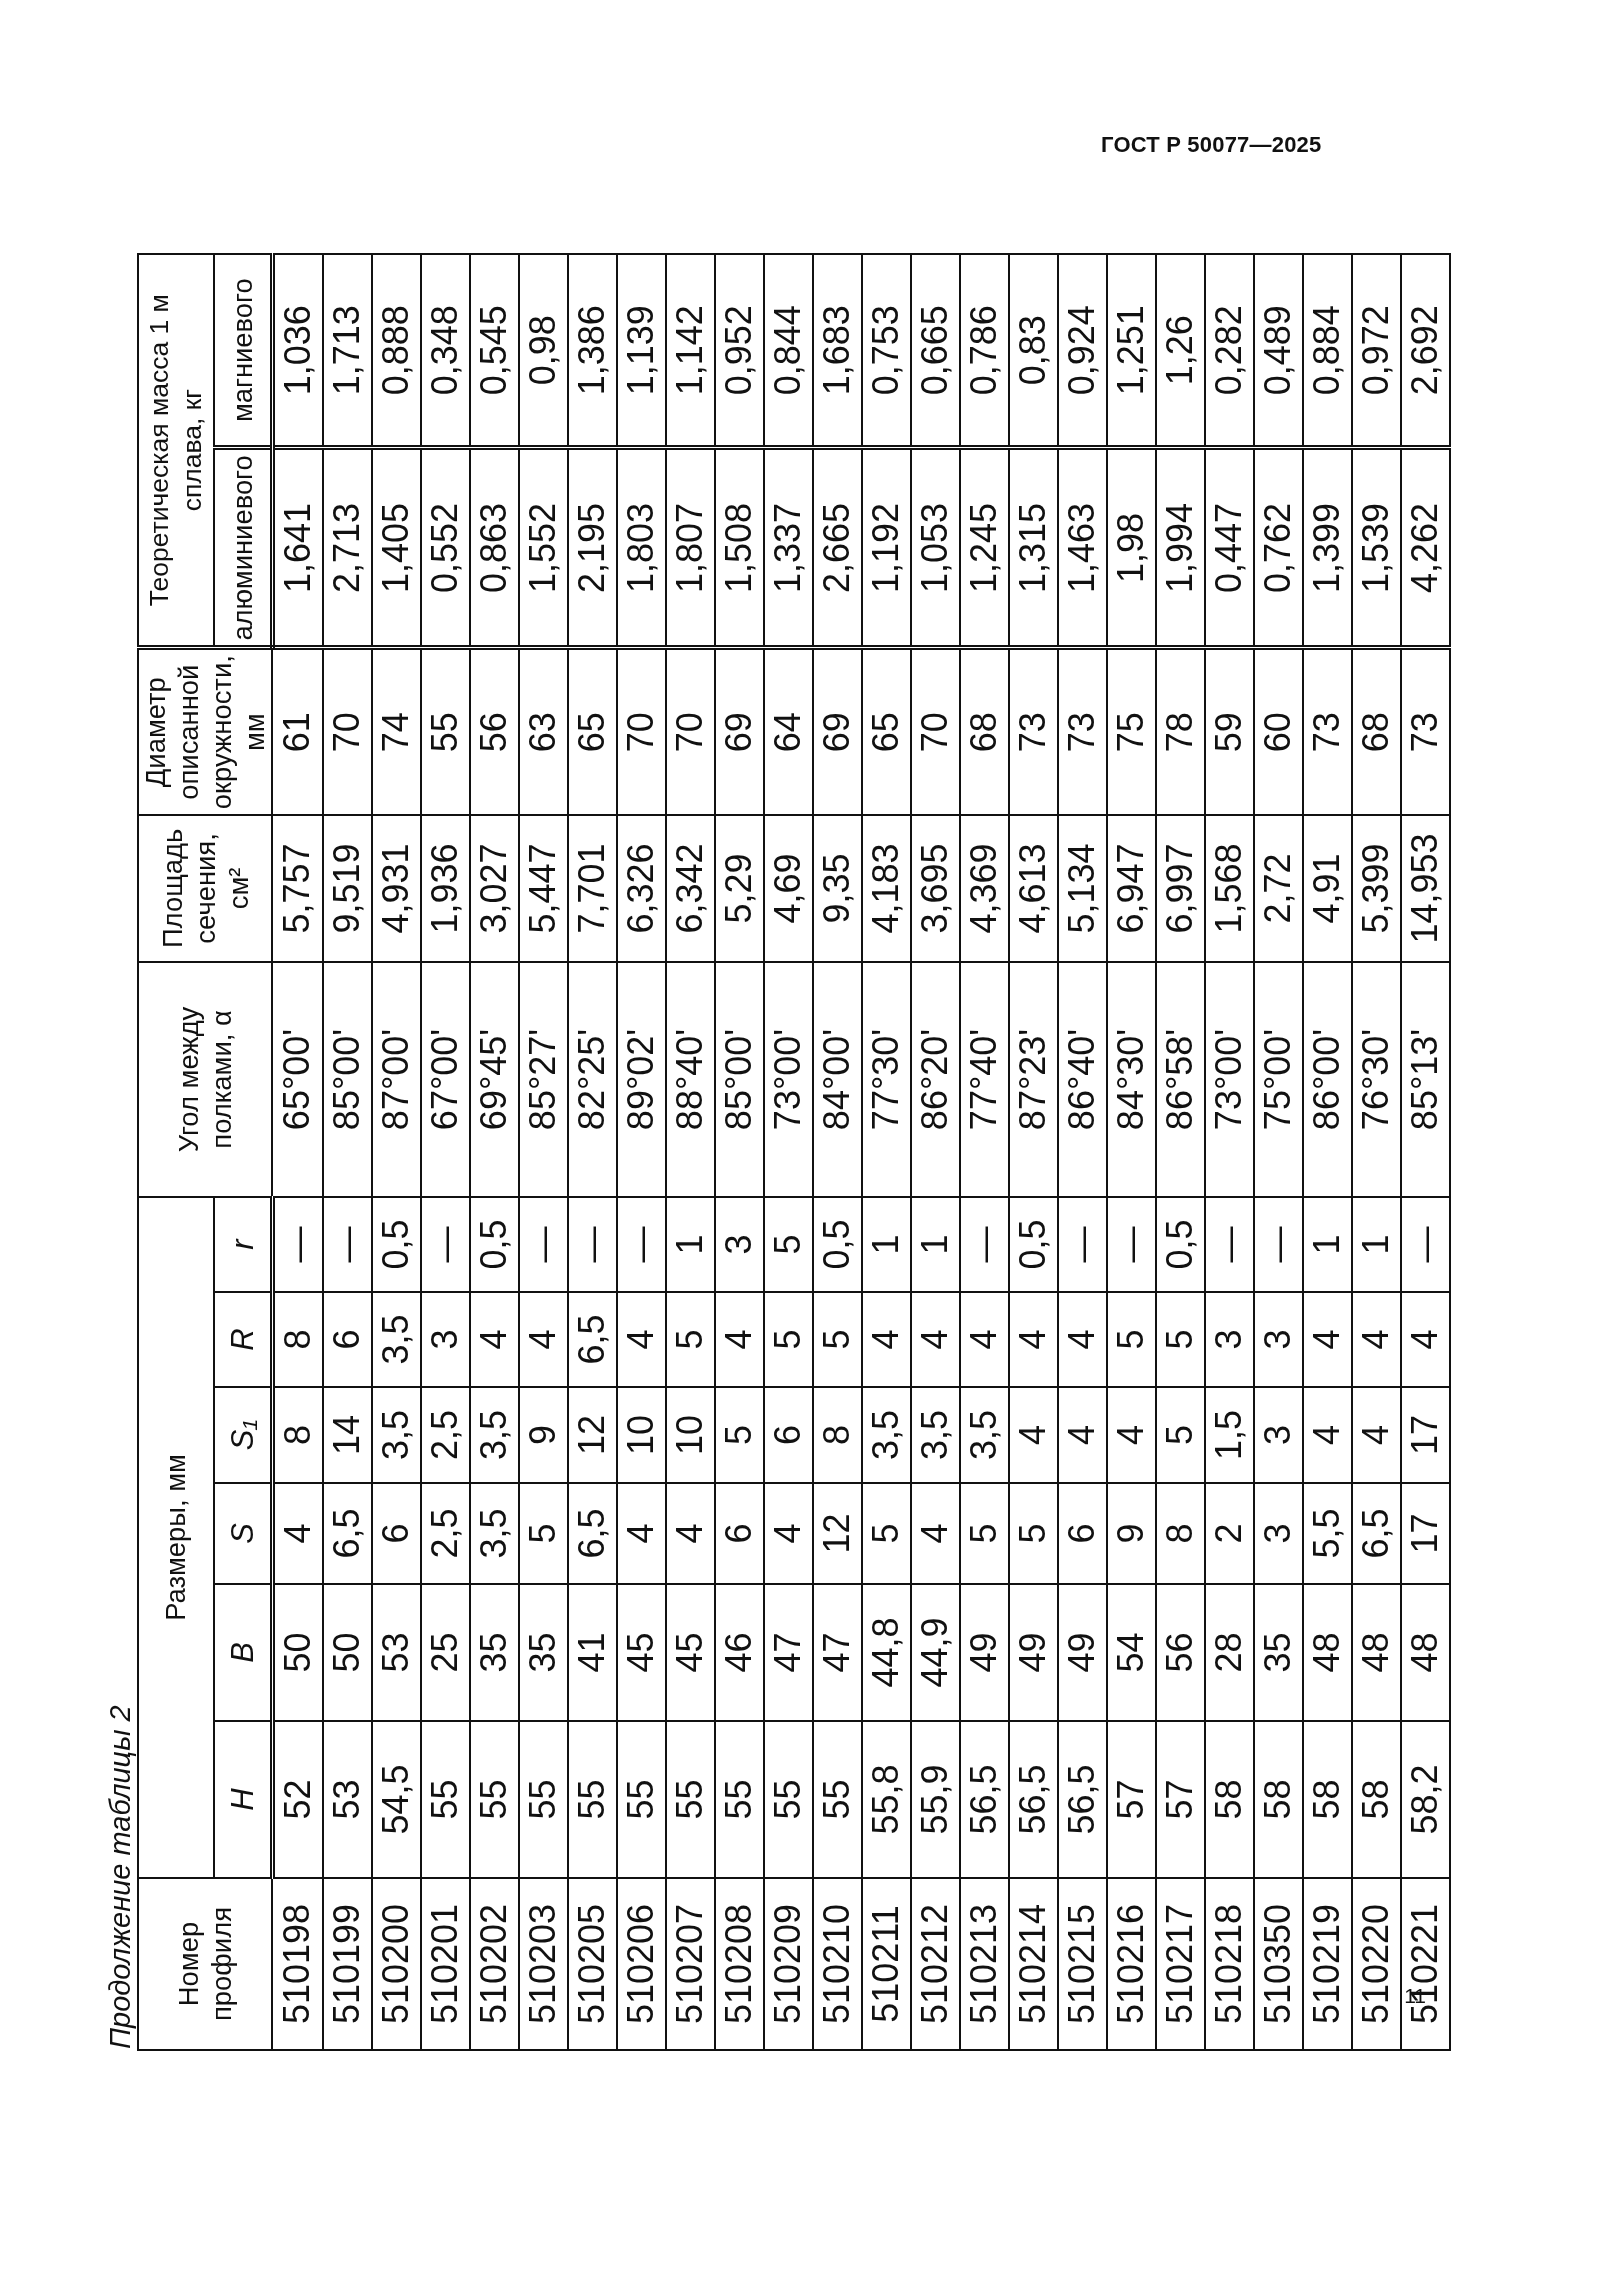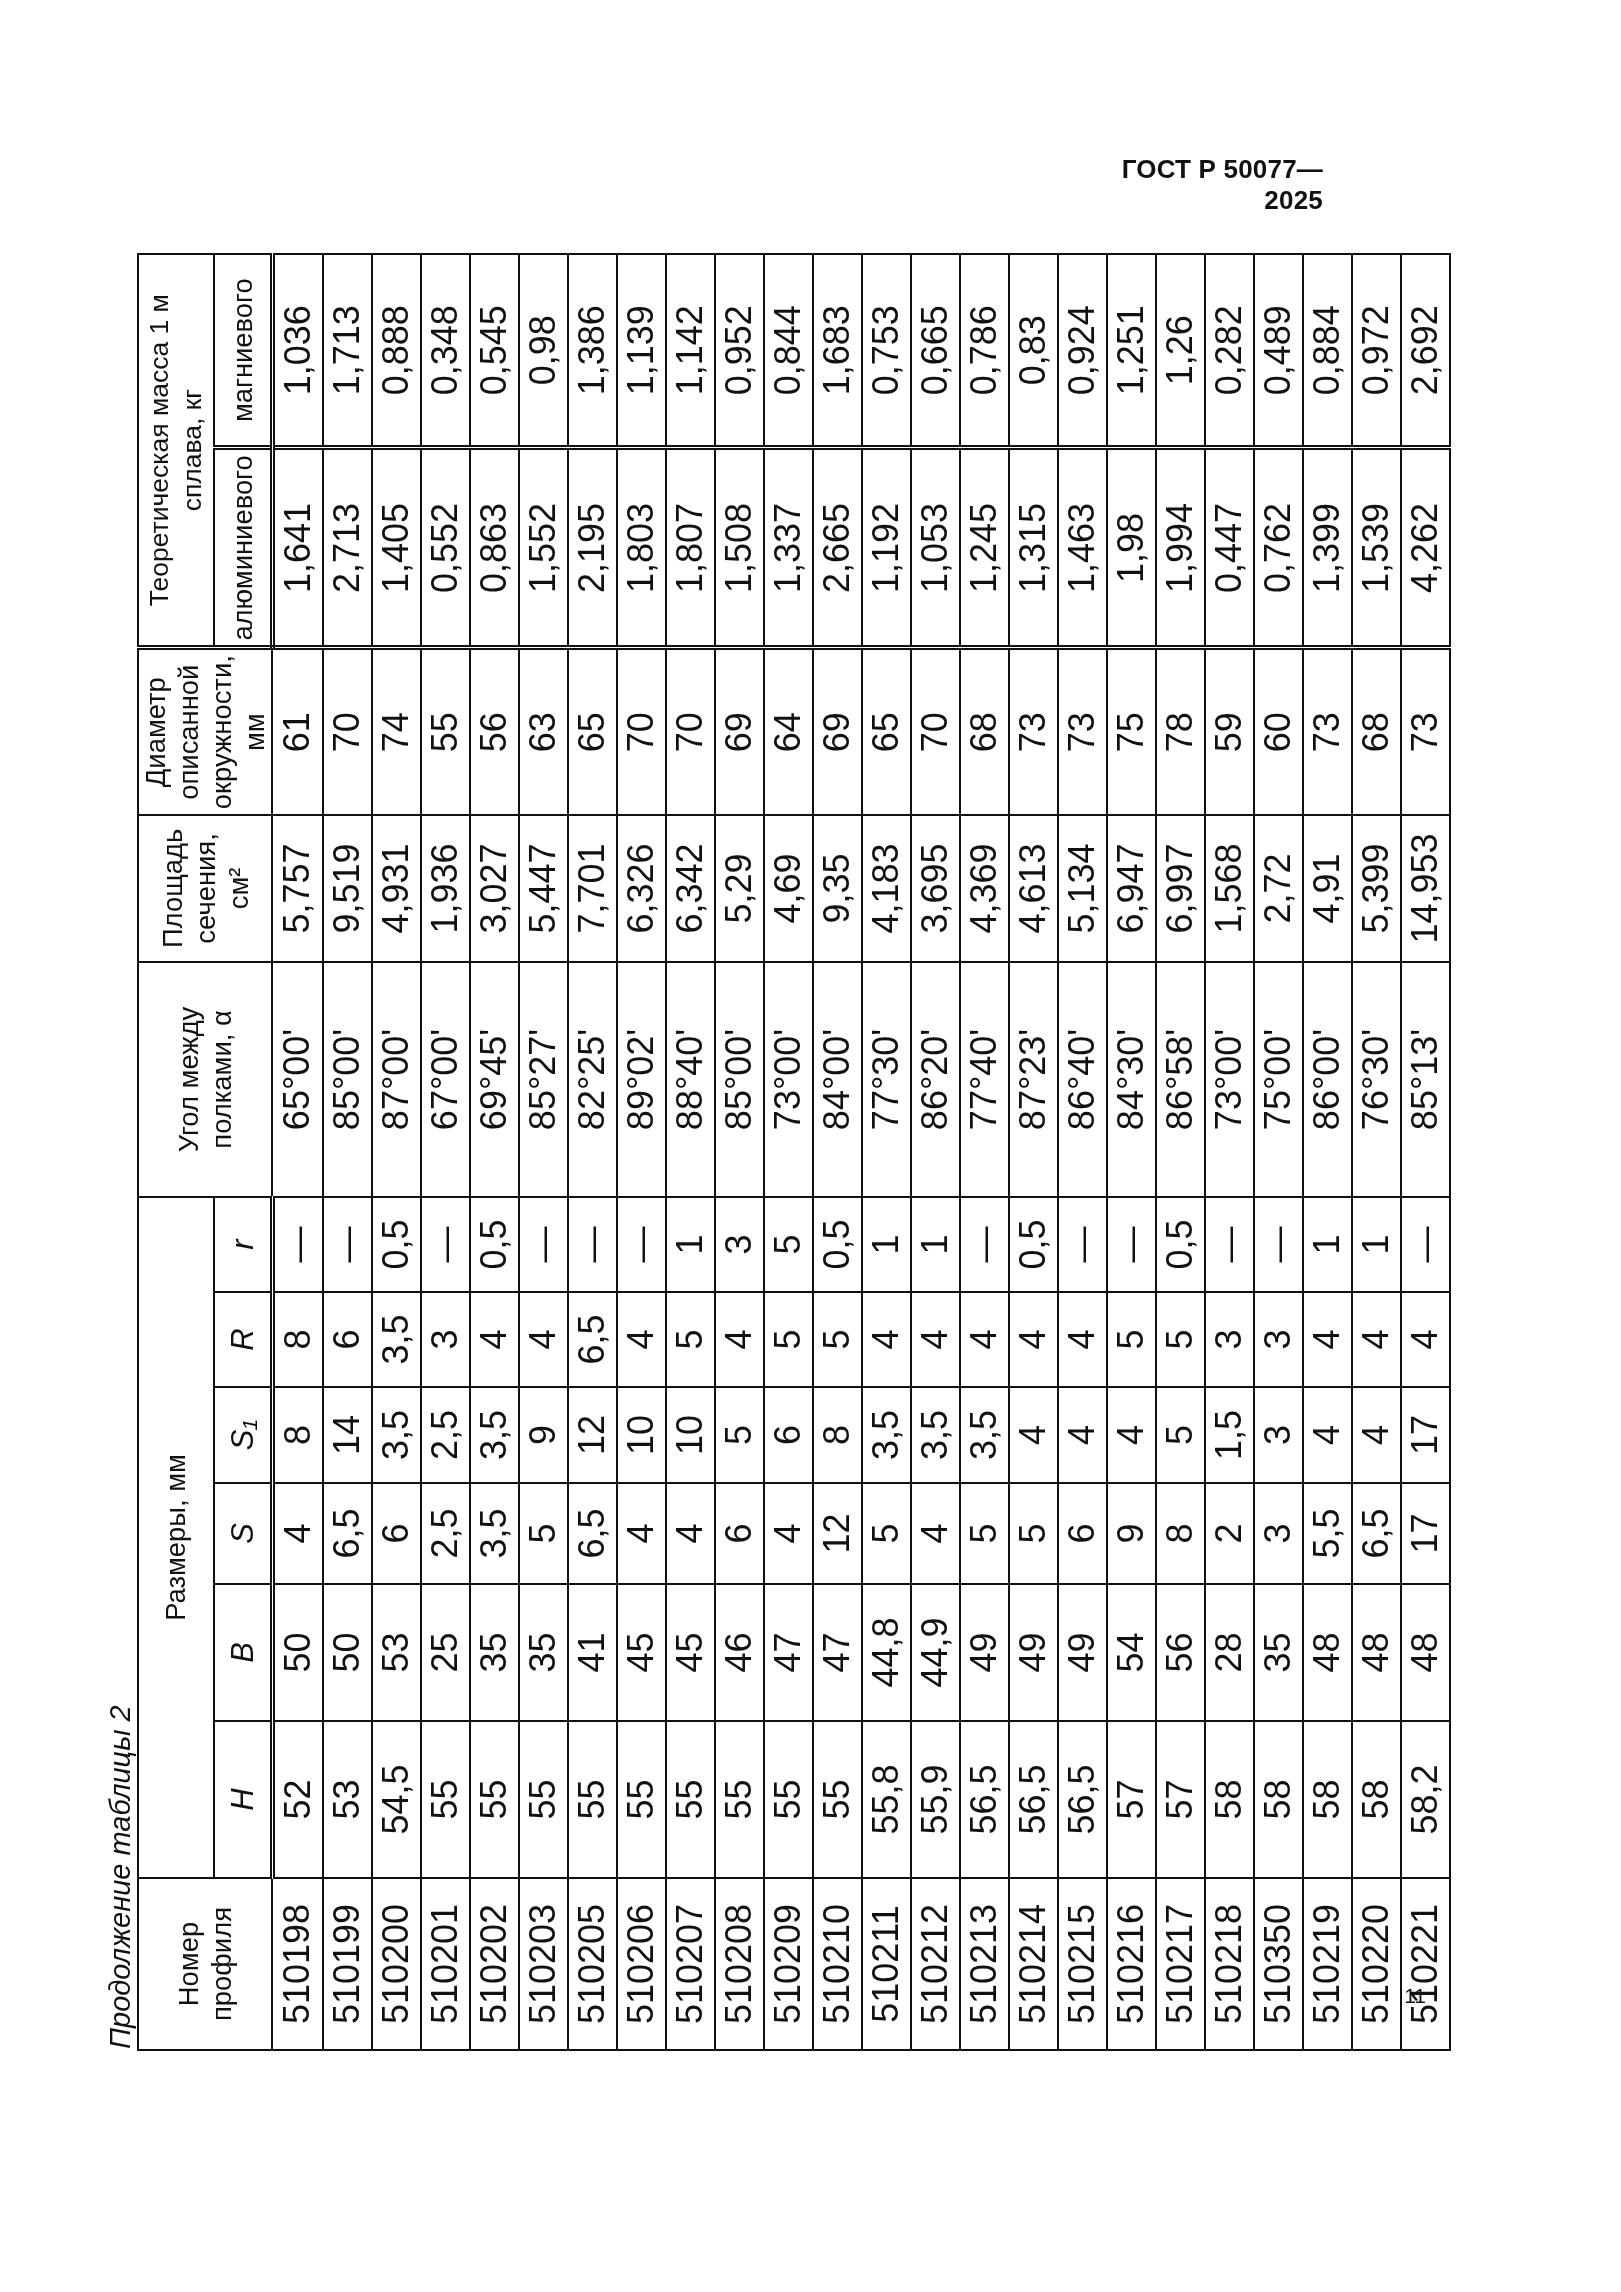--- a/index.html
+++ b/index.html
@@ -1,19 +1,19 @@
 <!DOCTYPE html>
 <html><head>
 <meta charset="utf-8">
 <style>
   html,body{margin:0;padding:0;background:#888;}
   #page{position:relative;width:1621px;height:2293px;background:#ffffff;overflow:hidden;
         font-family:"Liberation Sans","DejaVu Sans",sans-serif;color:#111;}
-  .doc-ref{position:absolute;left:1101px;top:154px;width:222px;text-align:right;
-           font-size:26px;font-weight:bold;letter-spacing:0.2px;}
+  .doc-ref{position:absolute;left:1101px;top:132px;width:222px;
+           font-size:22px;font-weight:bold;letter-spacing:0.2px;}
   .page-num{position:absolute;left:1377px;top:1984px;width:49px;text-align:right;font-size:21px;}
   
   .caption-rot{position:absolute;left:104px;top:2049px;width:304px;height:37px;
                transform:rotate(-90deg);transform-origin:0 0;
                font-size:29px;font-style:italic;white-space:nowrap;}
   
   .rot-wrap{position:absolute;left:137px;top:2051px;width:1821px;height:1286px;
             transform:rotate(-90deg);transform-origin:0 0;}
   table.gost{border-collapse:collapse;table-layout:fixed;width:1796px;}
   table.gost th,table.gost td{border:2px solid #111;text-align:center;vertical-align:middle;

